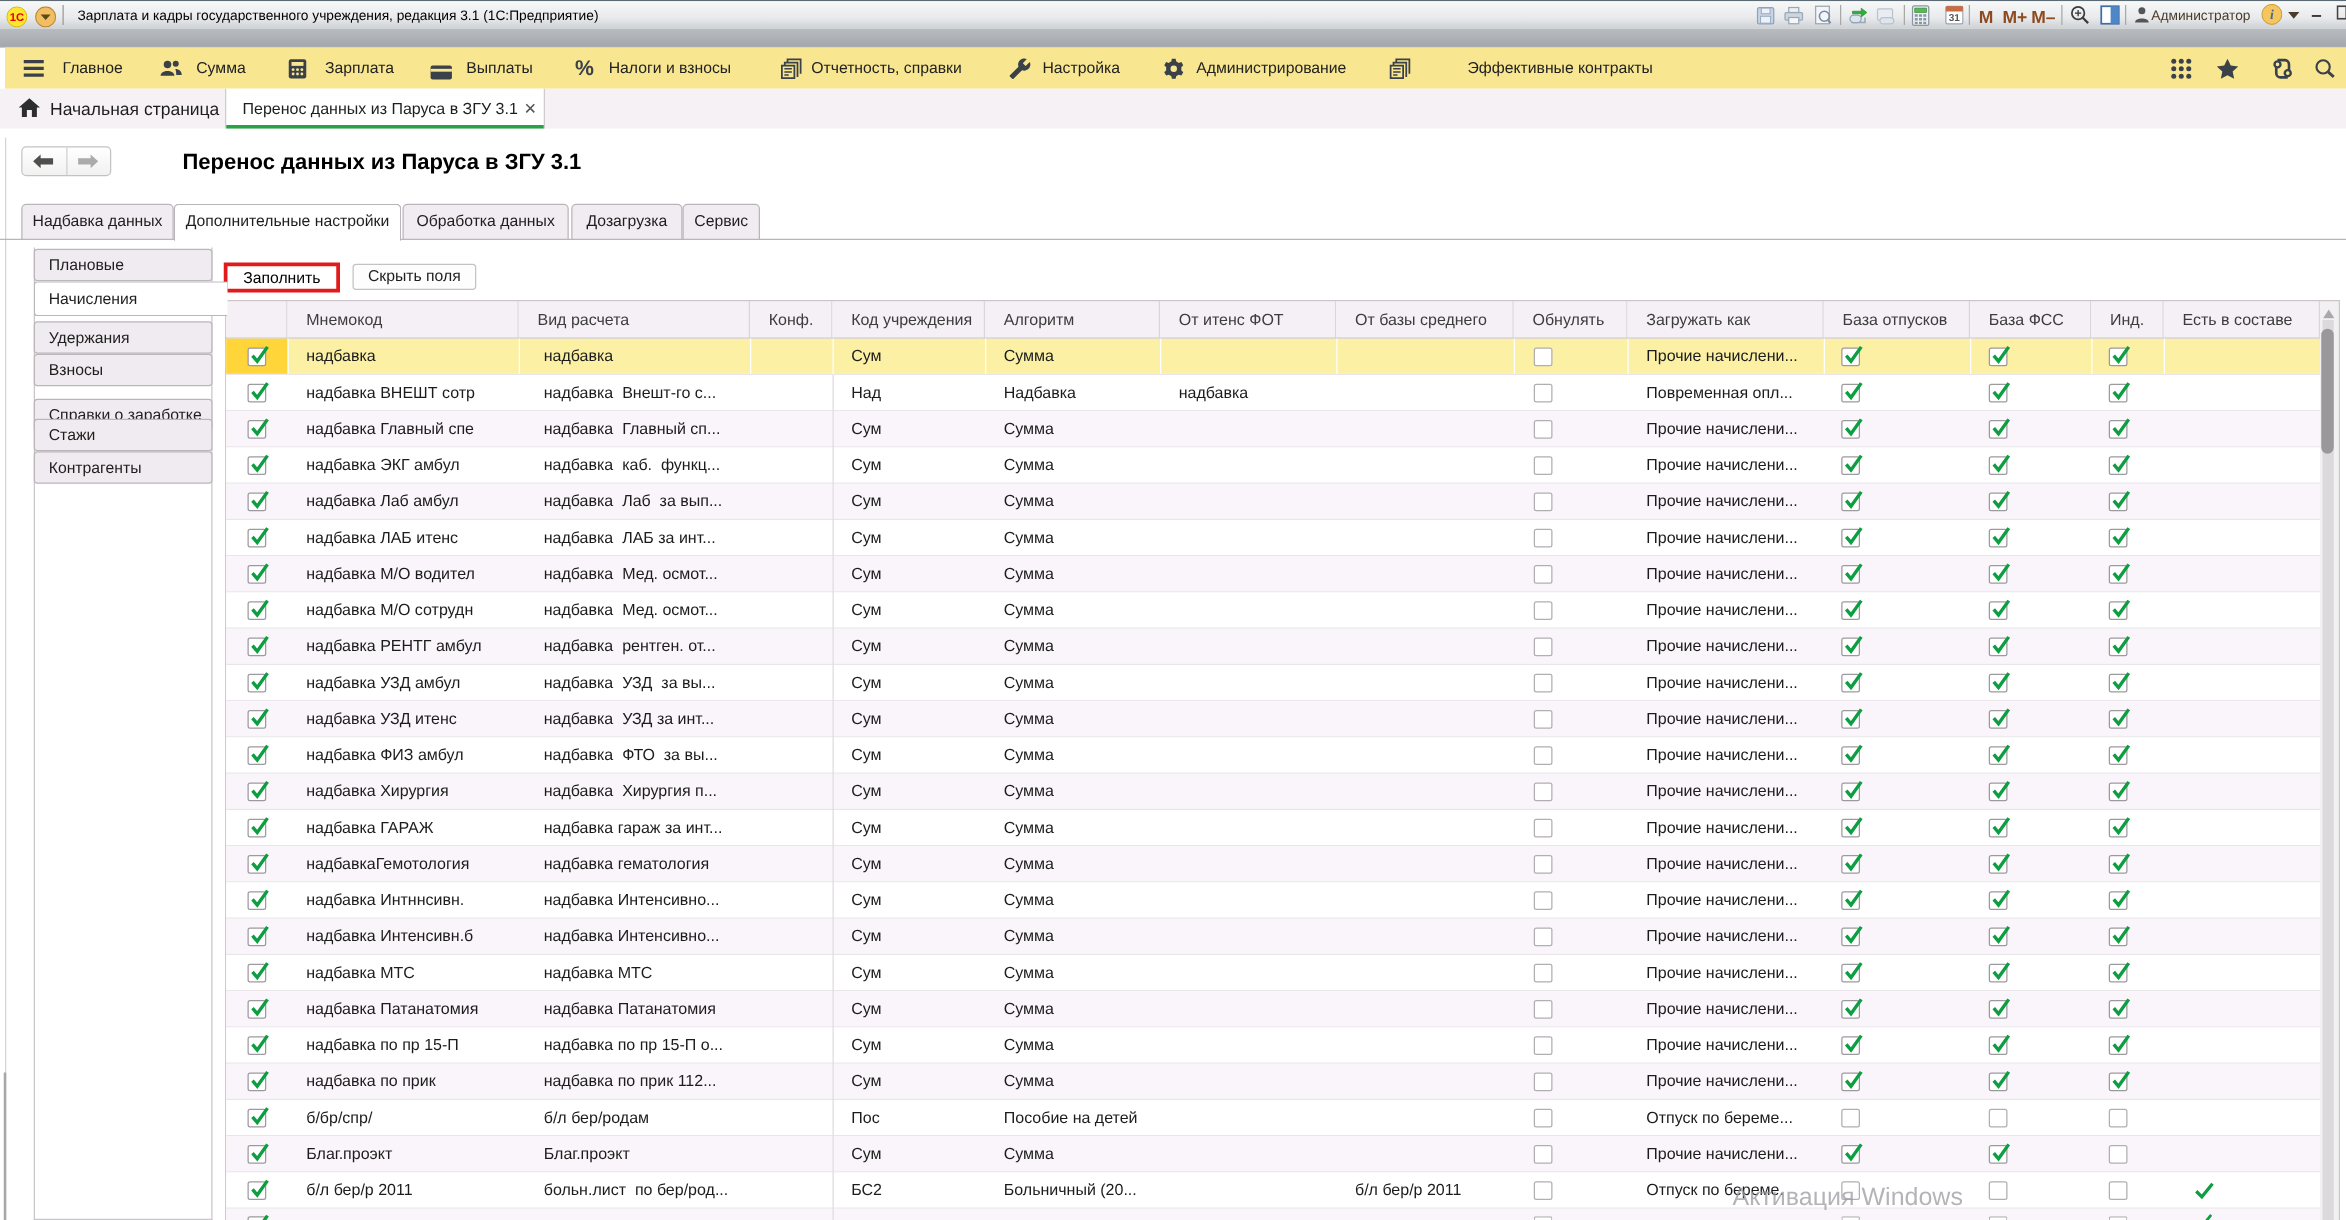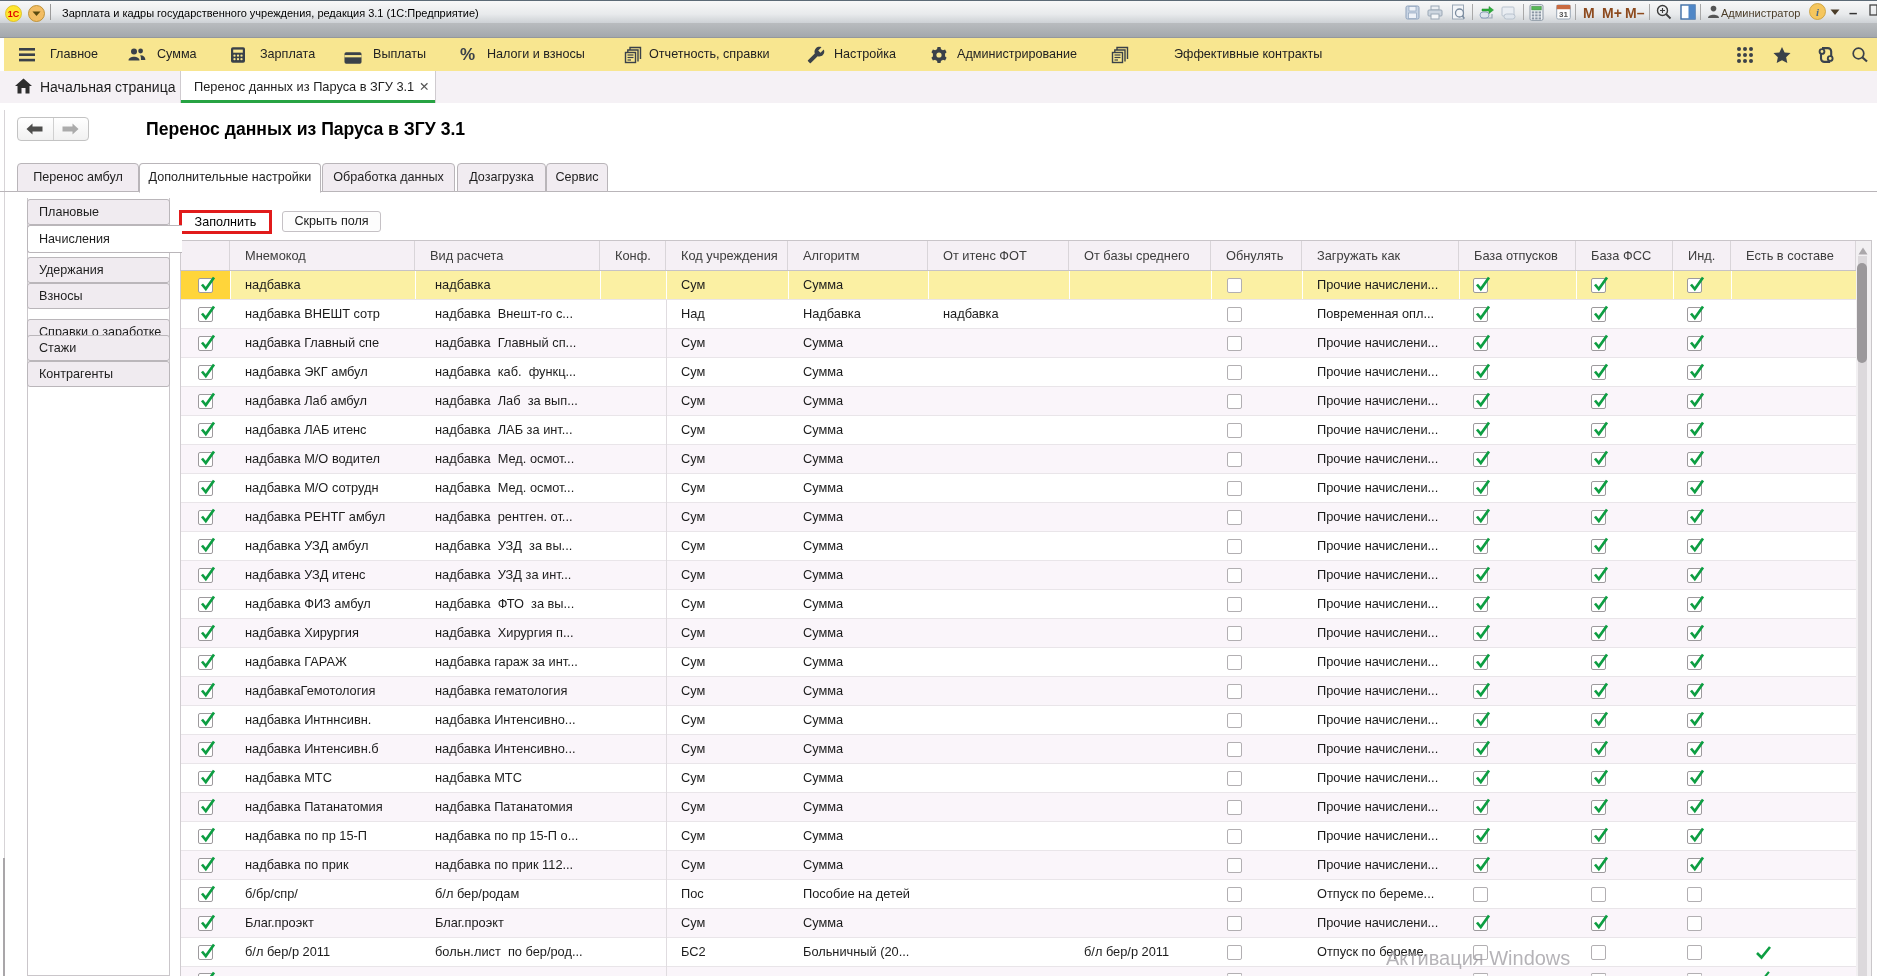--- a/index.html
+++ b/index.html
@@ -230,21 +230,21 @@
 <div class="abs" style="left:17px;top:14px;width:72px;height:24px;background:linear-gradient(#ffffff,#f1f1f1);border:1px solid #c3c3c3;border-radius:4px"></div>
 <div class="abs" style="left:53px;top:15px;width:1px;height:22px;background:#d0d0d0"></div>
 <svg class="abs" style="left:26px;top:20px" width="17" height="12" viewBox="0 0 17 12">
       <path d="M6.5 0.5 L6.5 3.5 L16.5 3.5 L16.5 8.5 L6.5 8.5 L6.5 11.5 L0.5 6 Z" fill="#4e4e4c"></path>
     </svg>
 <svg class="abs" style="left:62px;top:20px" width="17" height="12" viewBox="0 0 17 12">
       <path d="M10.5 0.5 L10.5 3.5 L0.5 3.5 L0.5 8.5 L10.5 8.5 L10.5 11.5 L16.5 6 Z" fill="#ababab"></path>
     </svg>
 <div class="abs" style="left:146px;top:16px;font-size:17.6px;font-weight:bold;color:#000">Перенос данных из Паруса в ЗГУ 3.1</div>
 <div class="abs" style="left:0px;top:88px;width:1877px;height:1px;background:#b9b5b9"></div>
-<div class="ftab" style="left:17px;top:60px;width:122px;z-index:2">Перенос амбул</div>
+<div class="ftab" style="left:17px;top:60px;width:122px;z-index:2">Надбавка данных</div>
 <div class="ftab" style="left:139px;top:60px;width:182px;background:#fff;border-bottom:1px solid #fff;height:30px;z-index:3">Дополнительные настройки</div>
 <div class="ftab" style="left:322px;top:60px;width:133px;z-index:2">Обработка данных</div>
 <div class="ftab" style="left:457px;top:60px;width:89px;z-index:2">Дозагрузка</div>
 <div class="ftab" style="left:546px;top:60px;width:62px;z-index:2">Сервис</div>
 <div class="abs" style="left:27px;top:95px;width:143px;height:778px;background:#fff;border-left:1px solid #cac6ca;border-right:1px solid #cac6ca;border-bottom:1px solid #cac6ca"></div>
 <div class="sbtn" style="top:96px;z-index:4">Плановые</div>
 <div class="sbtn" style="top:122px;width:155px;background:#fff;border-right:none;border-radius:3px 0 0 3px;height:28px;line-height:26px;z-index:4">Начисления</div>
 <div class="sbtn" style="top:154px;z-index:4">Удержания</div>
 <div class="sbtn" style="top:180px;z-index:4">Взносы</div>
 <div class="sbtn" style="top:216px;z-index:4">Справки о заработке</div>

